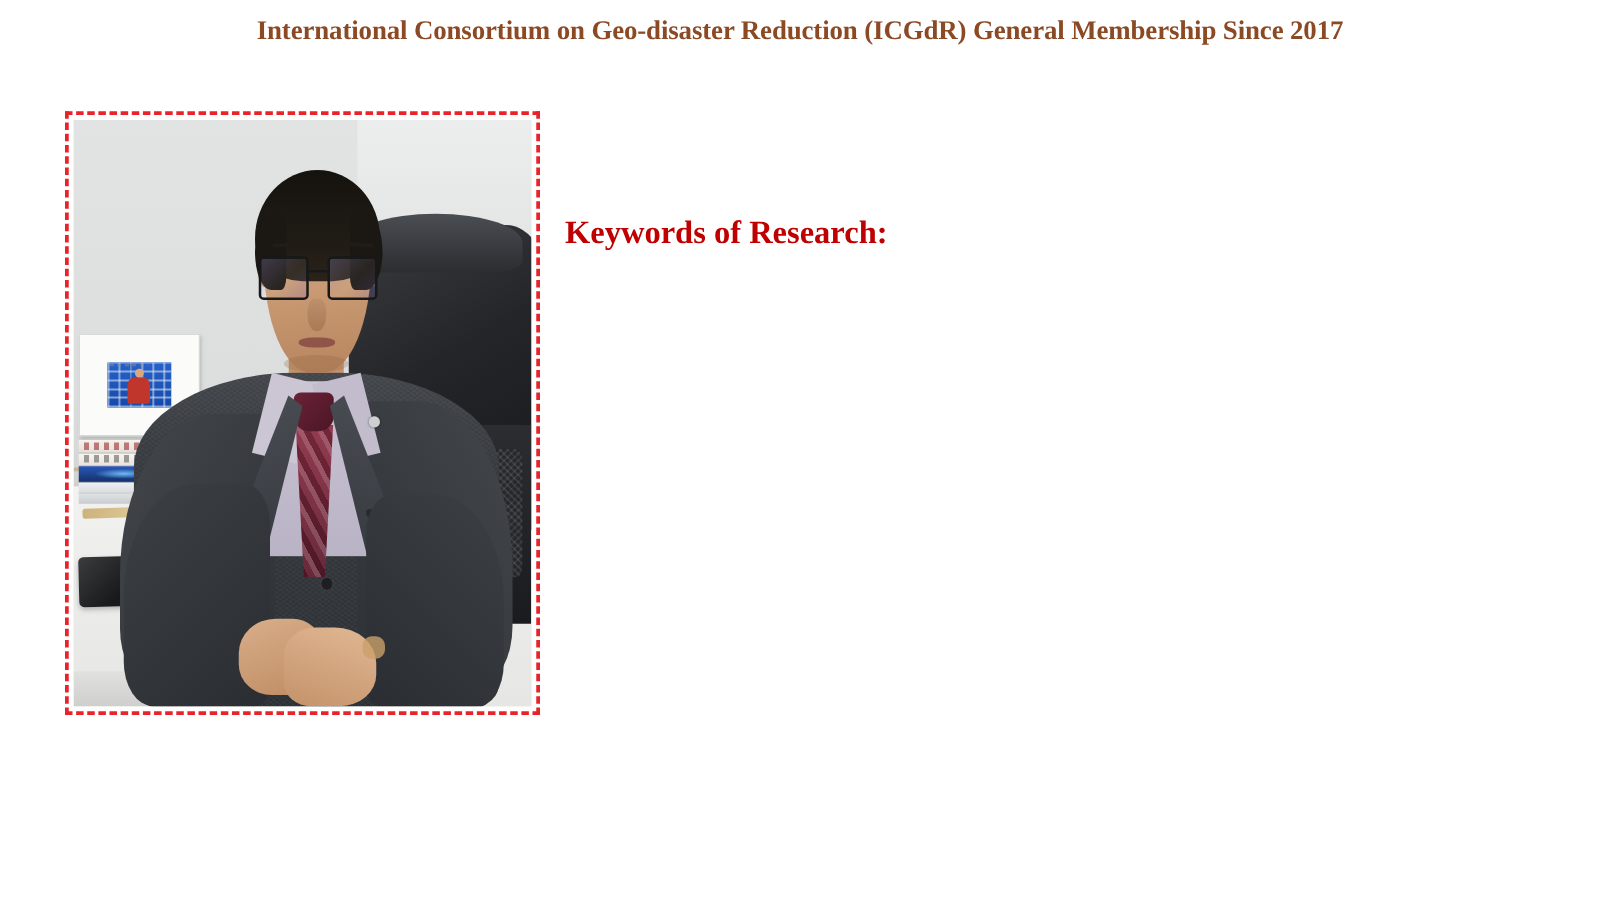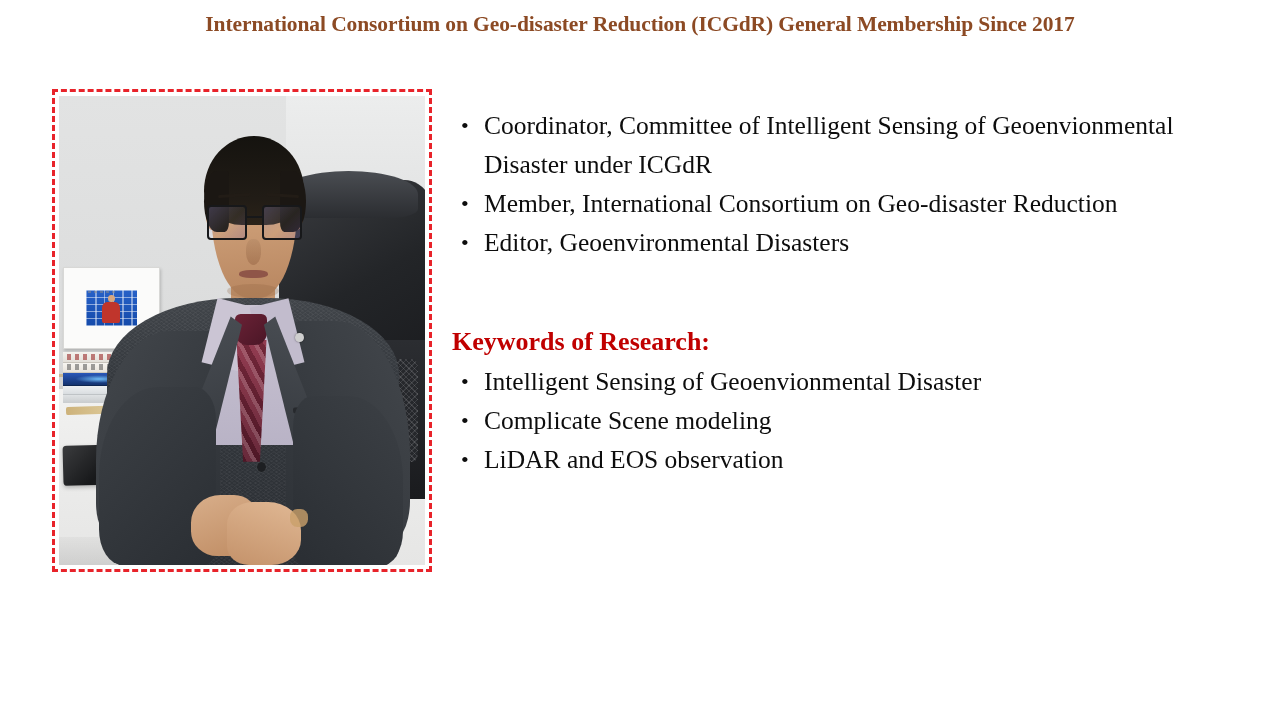--- a/index.html
+++ b/index.html
@@ -526,33 +526,23 @@
     </div>
   </div>
 
   <div id="name-block">
     <div id="person-name">Prof. China Liu</div>
   </div>
 
   <div id="content">
 
     <div class="section">
-      <ul class="bullets">
-        <li>Coordinator, Committee of Intelligent Sensing of Geoenvionmental Disaster under ICGdR</li>
-        <li>Member, International Consortium on Geo-disaster Reduction</li>
-        <li>Editor, Geoenvironmental Disasters</li>
-      </ul>
     </div>
 
     <div id="spacer-block"></div>
 
     <div class="section">
       <div class="section-heading">Keywords of Research:</div>
-      <ul class="bullets">
-        <li>Intelligent Sensing of Geoenvionmental Disaster</li>
-        <li>Complicate Scene modeling</li>
-        <li>LiDAR and EOS observation</li>
-      </ul>
     </div>
 
   </div>
 
 </div>
 
 </body></html>

